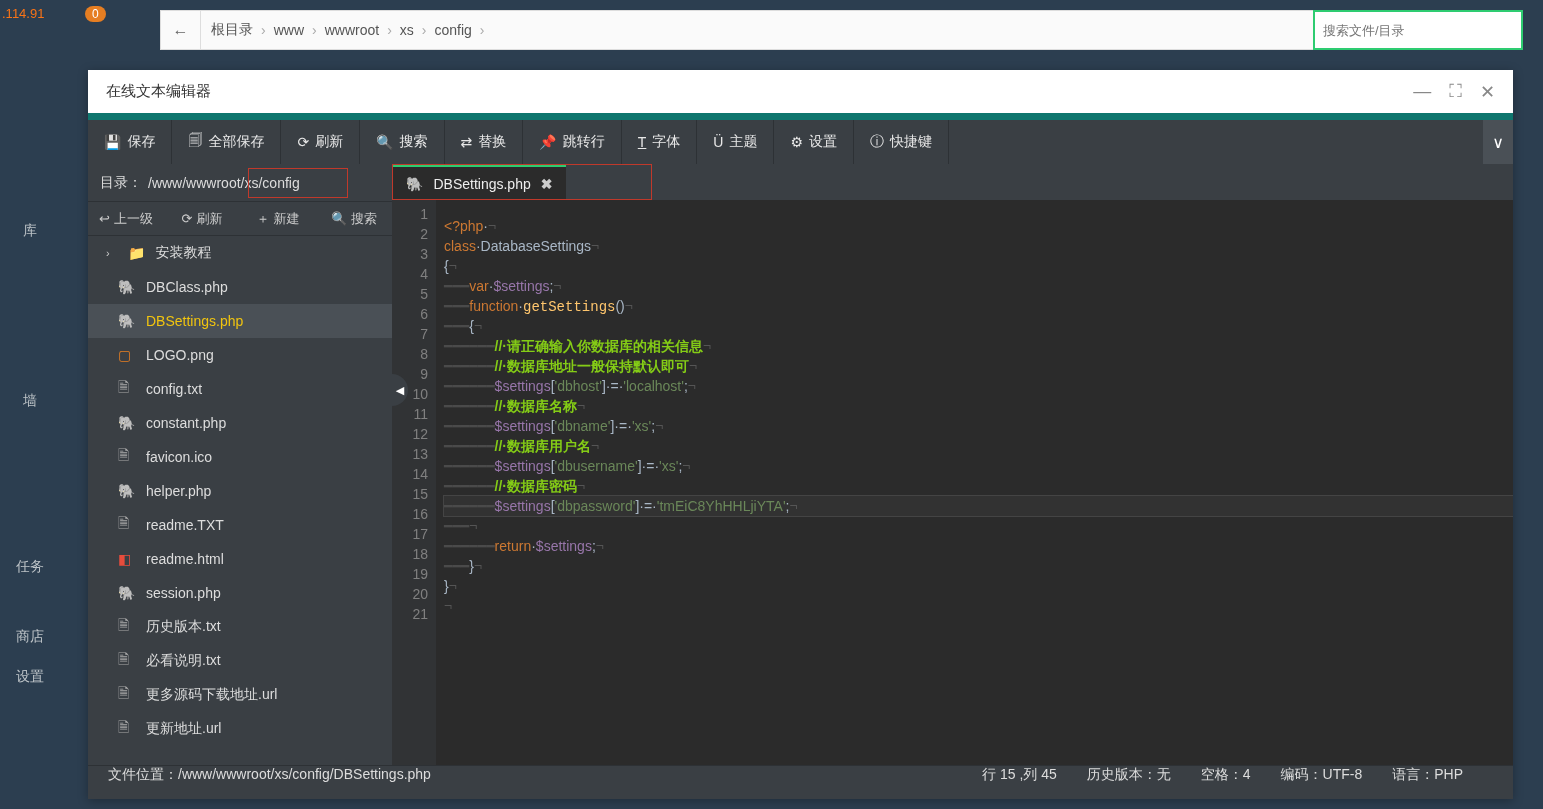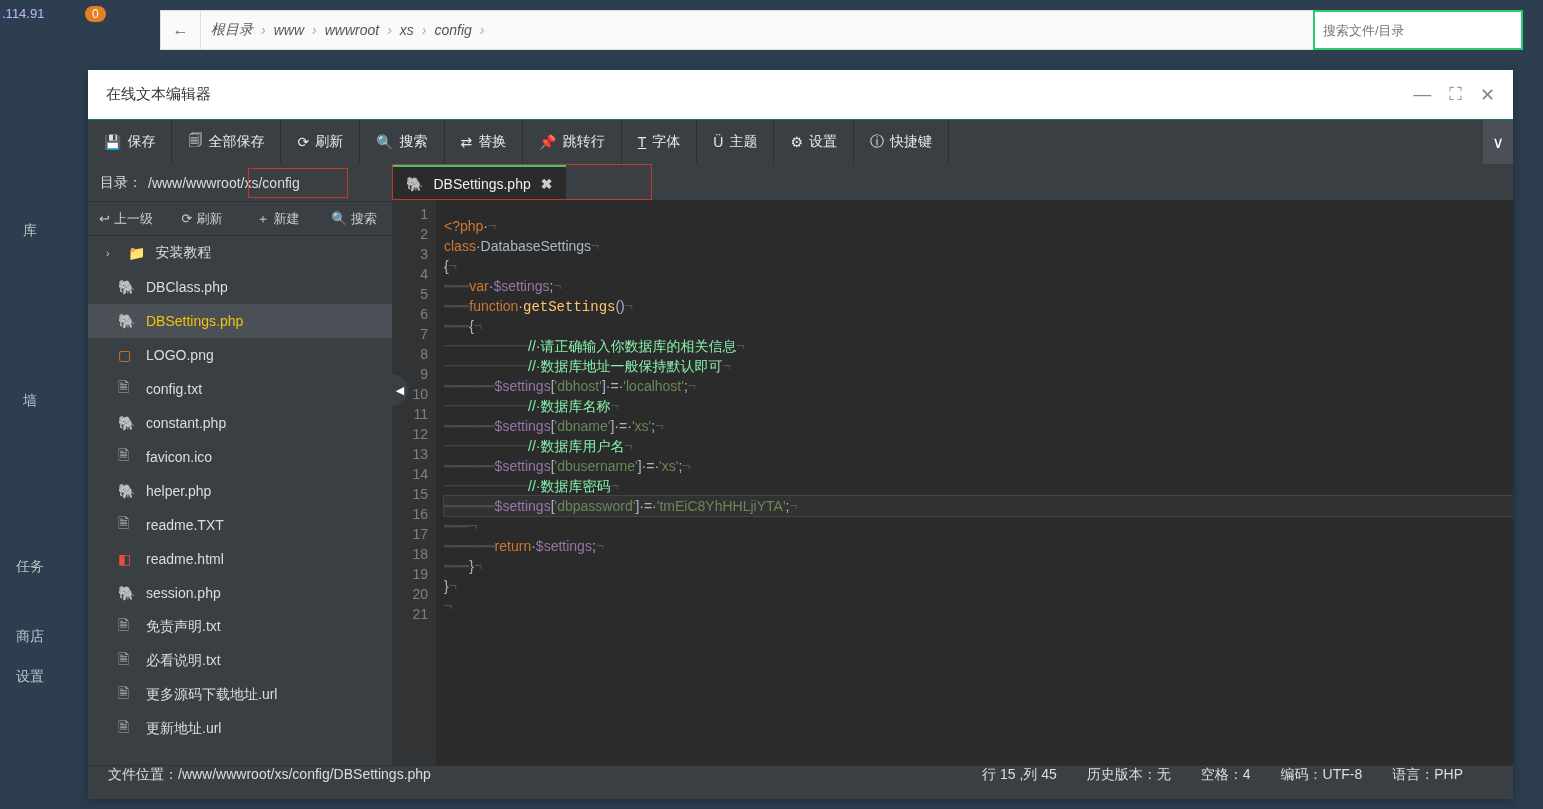--- a/index.html
+++ b/index.html
@@ -1,35 +1,35 @@
 <!DOCTYPE html>
 <html><head>
 <meta charset="utf-8">
 <style>
 * { margin: 0; padding: 0; box-sizing: border-box; font-family: "Microsoft YaHei", Arial, sans-serif; }
 body { background: #2c3e50; width: 1543px; height: 809px; overflow: hidden; position: relative; }
 
 
 .left-sidebar { position: absolute; left: 0; top: 0; width: 60px; height: 100%; background: #2c3e50; color: #95a5a6; }
-.left-sidebar .ip { position: absolute; top: 6px; left: 2px; font-size: 13px; color: #c4b5fd; }
+.left-sidebar .ip { position: absolute; top: 6px; left: 2px; font-size: 13px; color: #f97316; }
 .left-sidebar .badge { position: absolute; top: 6px; left: 85px; background: #e67e22; color: #fff; border-radius: 10px; padding: 1px 7px; font-size: 12px; }
 .left-sidebar .menu-item { position: absolute; left: 0; width: 60px; text-align: center; font-size: 14px; color: #bdc3c7; }
 
 
 .top-bar { position: absolute; left: 160px; top: 10px; right: 20px; height: 40px; background: #fafafa; border: 1px solid #ddd; display: flex; align-items: center; }
 .back-btn { width: 40px; height: 100%; border-right: 1px solid #ddd; display: flex; align-items: center; justify-content: center; color: #666; cursor: pointer; }
 .breadcrumb { flex: 1; display: flex; align-items: center; padding: 0 10px; gap: 8px; font-size: 14px; color: #555; }
-.breadcrumb span { cursor: pointer; font-style: italic; }
+.breadcrumb span { cursor: pointer; }
 .breadcrumb .sep { color: #aaa; }
 .refresh-btn { width: 40px; height: 100%; border-left: 1px solid #ddd; display: flex; align-items: center; justify-content: center; color: #666; cursor: pointer; }
 .search-box { position: absolute; right: 20px; top: 10px; width: 210px; height: 40px; border: 2px solid #2ecc71; background: #fff; padding: 0 8px; font-size: 13px; color: #999; display: flex; align-items: center; }
 
 
 .editor-window { position: absolute; left: 88px; top: 70px; right: 30px; bottom: 10px; background: #fff; box-shadow: 0 2px 10px rgba(0,0,0,0.3); display: flex; flex-direction: column; }
-.editor-title-bar { height: 50px; background: #fff; border-bottom: 1px solid #0f766e; display: flex; align-items: center; padding: 0 18px; font-size: 15px; color: #333; }
+.editor-title-bar { height: 50px; background: #fff; border-bottom: 7px solid #0f766e; display: flex; align-items: center; padding: 0 18px; font-size: 15px; color: #333; }
 .editor-title-bar .spacer { flex: 1; }
 .editor-title-bar .win-btn { margin-left: 18px; color: #888; cursor: pointer; font-size: 18px; }
 
 
 .editor-toolbar { height: 44px; background: #3a3f44; display: flex; align-items: stretch; }
 .tool-btn { padding: 0 16px; display: flex; align-items: center; gap: 6px; color: #e8e8e8; font-size: 14px; cursor: pointer; border-right: 1px solid #2d3135; }
 .tool-btn .ico { font-size: 14px; }
 .toolbar-spacer { flex: 1; }
 .tool-collapse { width: 30px; display: flex; align-items: center; justify-content: center; background: #4a5056; color: #fff; cursor: pointer; }
 
@@ -61,21 +61,21 @@
 .code-tab .close { cursor: pointer; color: #ccc; font-weight: bold; }
 .red-box1 { position: absolute; border: 1px solid #c0392b; pointer-events: none; }
 .code-content { flex: 1; display: flex; overflow: hidden; position: relative; }
 .gutter { width: 44px; background: #313335; text-align: right; padding: 4px 8px 0 0; color: #808080; font-family: Consolas, monospace; font-size: 14px; line-height: 20px; }
 .code-lines { flex: 1; padding: 16px 0 0 8px; font-family: Consolas, monospace; font-size: 14px; line-height: 20px; color: #a9b7c6; white-space: pre; overflow: hidden; }
 .code-lines .line { height: 20px; position: relative; }
 .code-lines .indent { color: #4a4a4a; }
 .kw { color: #cc7832; }
 .var { color: #9876aa; }
 .str { color: #6a8759; }
-.cmt { color: #86efac; }
+.cmt { color: #84cc16; font-weight: bold; }
 .fn { color: #ffc66d; font-family: Liberation Mono, monospace; }
 .ws { color: #555; }
 .line.highlight { background: #323232; outline: 1px solid #444; }
 .collapse-handle { position: absolute; left: 0; top: 210px; width: 16px; height: 32px; background: #3a3f44; border-radius: 0 16px 16px 0; display: flex; align-items: center; justify-content: center; color: #fff; cursor: pointer; z-index: 5; font-size: 11px; }
 
 
 .status-bar { height: 34px; background: #3a3f44; display: flex; padding: 0 20px; color: #ddd; font-size: 14px; border-top: 1px solid #2d3135; }
 .status-bar .sb-item { margin-right: 30px; }
 .status-bar .sb-spacer { flex: 1; }
 </style>
@@ -231,21 +231,21 @@
           <div class="tree-item file">
             <span class="fileico html">◧</span>
             <span>readme.html</span>
           </div>
           <div class="tree-item file">
             <span class="fileico php">🐘</span>
             <span>session.php</span>
           </div>
           <div class="tree-item file">
             <span class="fileico txt">🗎</span>
-            <span>免责声明.txt</span>
+            <span>历史版本.txt</span>
           </div>
           <div class="tree-item file">
             <span class="fileico txt">🗎</span>
             <span>必看说明.txt</span>
           </div>
           <div class="tree-item file">
             <span class="fileico txt">🗎</span>
             <span>更多源码下载地址.url</span>
           </div>
           <div class="tree-item file">

